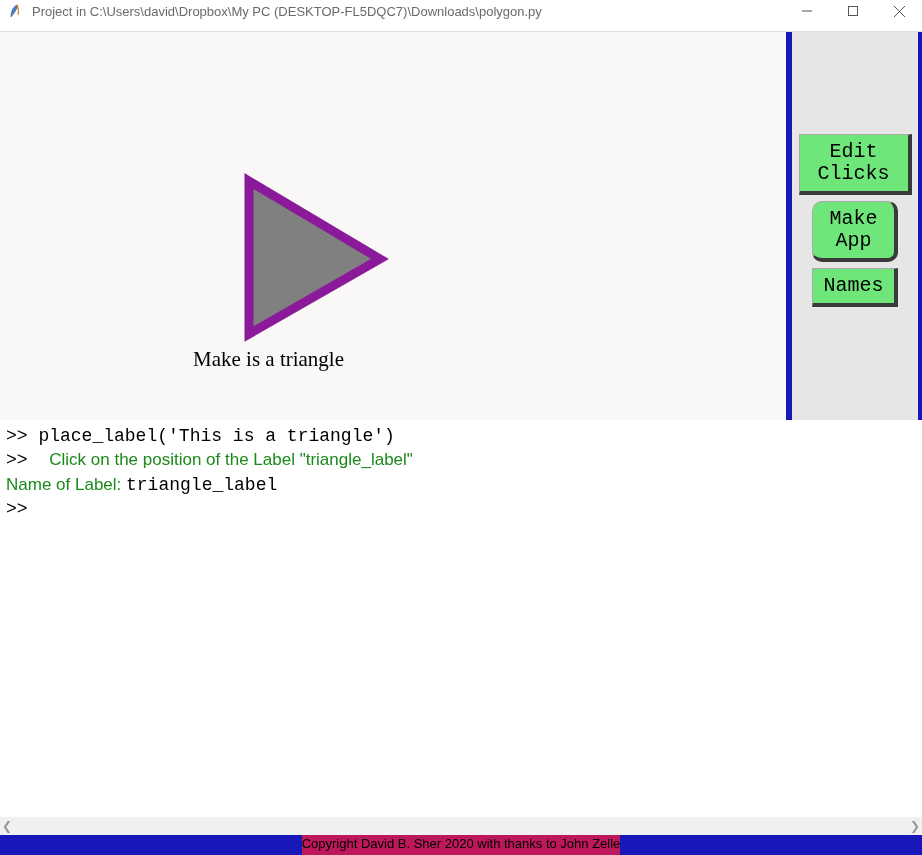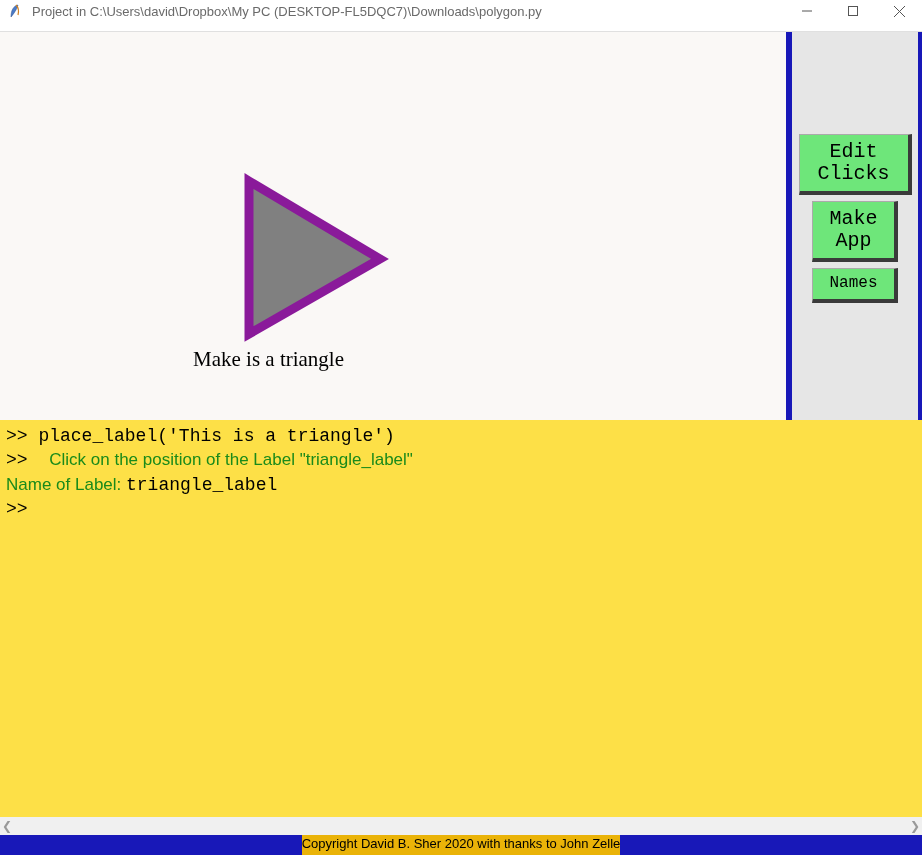--- a/index.html
+++ b/index.html
@@ -88,25 +88,25 @@
       font-family: "Courier New", monospace;
       font-size: 20px;
       text-align: center;
       padding: 6px 8px;
       min-width: 86px;
       cursor: pointer;
       color: #000;
       line-height: 1.1;
     }
     .side-btn.edit-clicks { width: 113px; }
-    .side-btn.make-app { width: 78px; }
-    .side-btn.names { width: 76px; font-size: 16px; }
+    .side-btn.make-app { width: 78px; border-radius: 10px; }
+    .side-btn.names { width: 76px; font-size: 20px; }
     .console {
       flex: 1;
-      background: #fde047;
+      background: #ffffff;
       padding: 4px 6px;
       font-size: 17px;
       line-height: 1.35;
       position: relative;
       overflow-y: scroll;
     }
     .console-line { white-space: pre; }
     .mono { font-family: "Courier New", monospace; font-size: 18px; }
     .green { color: #1a8a1a; }
     .scrollbar-bottom {
@@ -119,21 +119,21 @@
       color: #888;
       font-size: 11px;
     }
     .footer {
       height: 20px;
       background: #1818b8;
       display: flex;
       justify-content: center;
     }
     .footer-inner {
-      background: #eab308;
+      background: #be185d;
       font-size: 13px;
       padding: 1px 0;
       color: #000;
     }
     .scroll-arrow { font-size: 12px; color: #999; }
   </style>
 </head>
 <body>
 
 <div class="titlebar">

